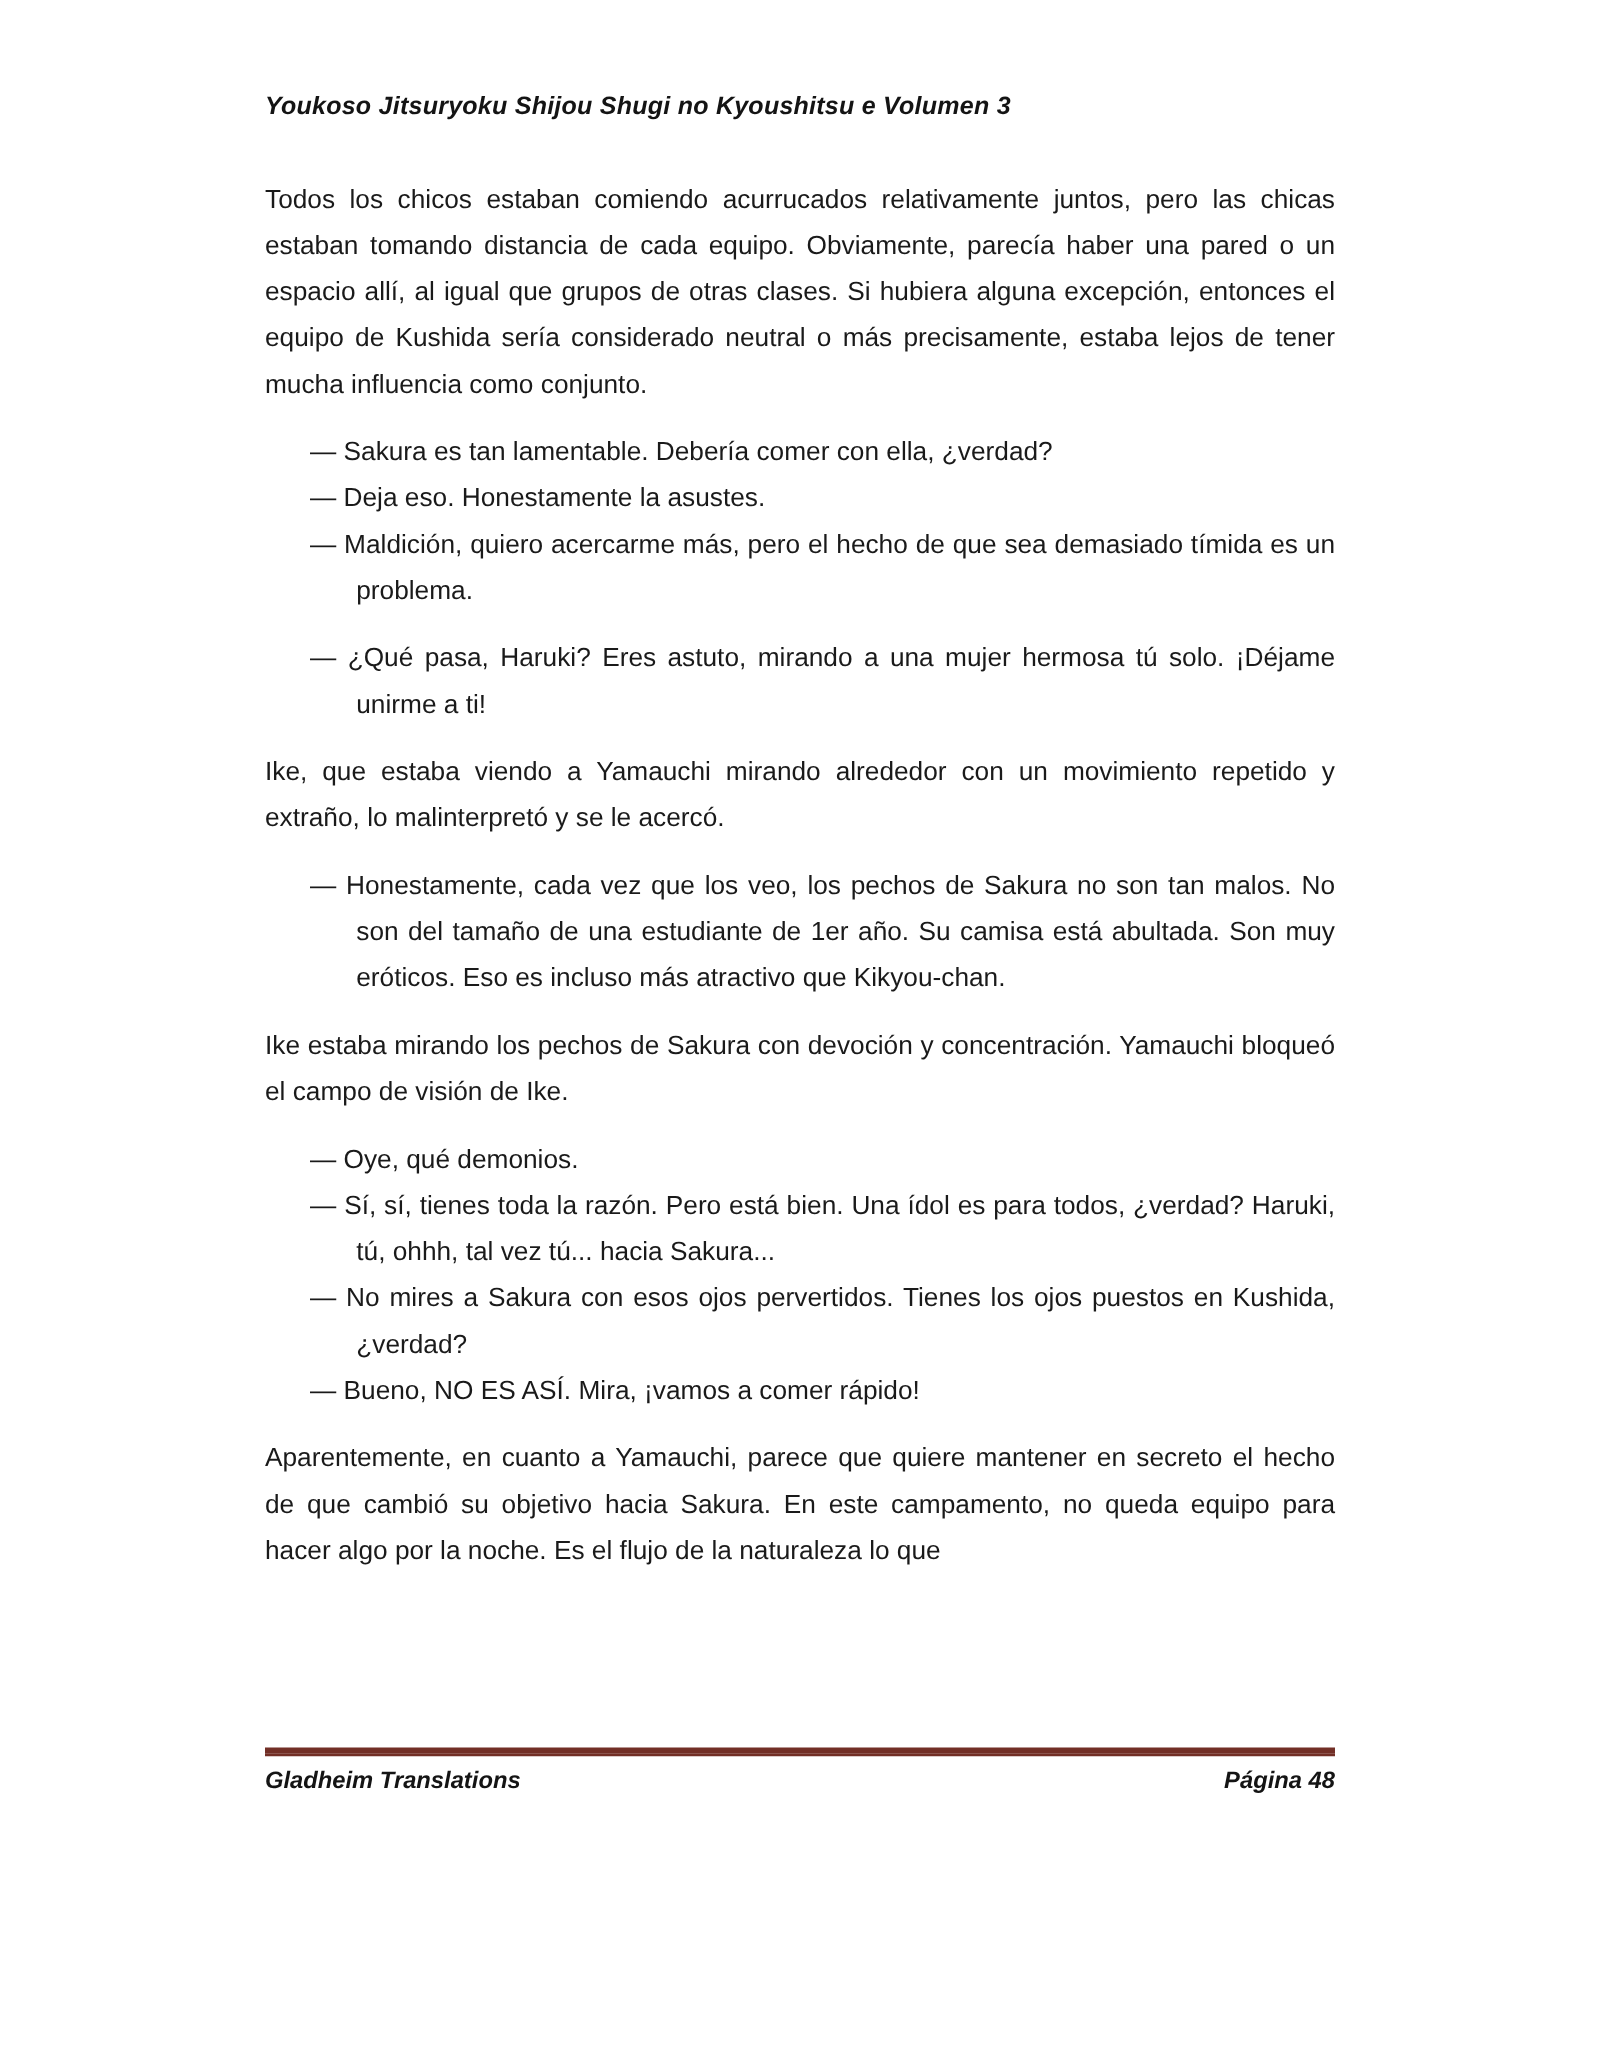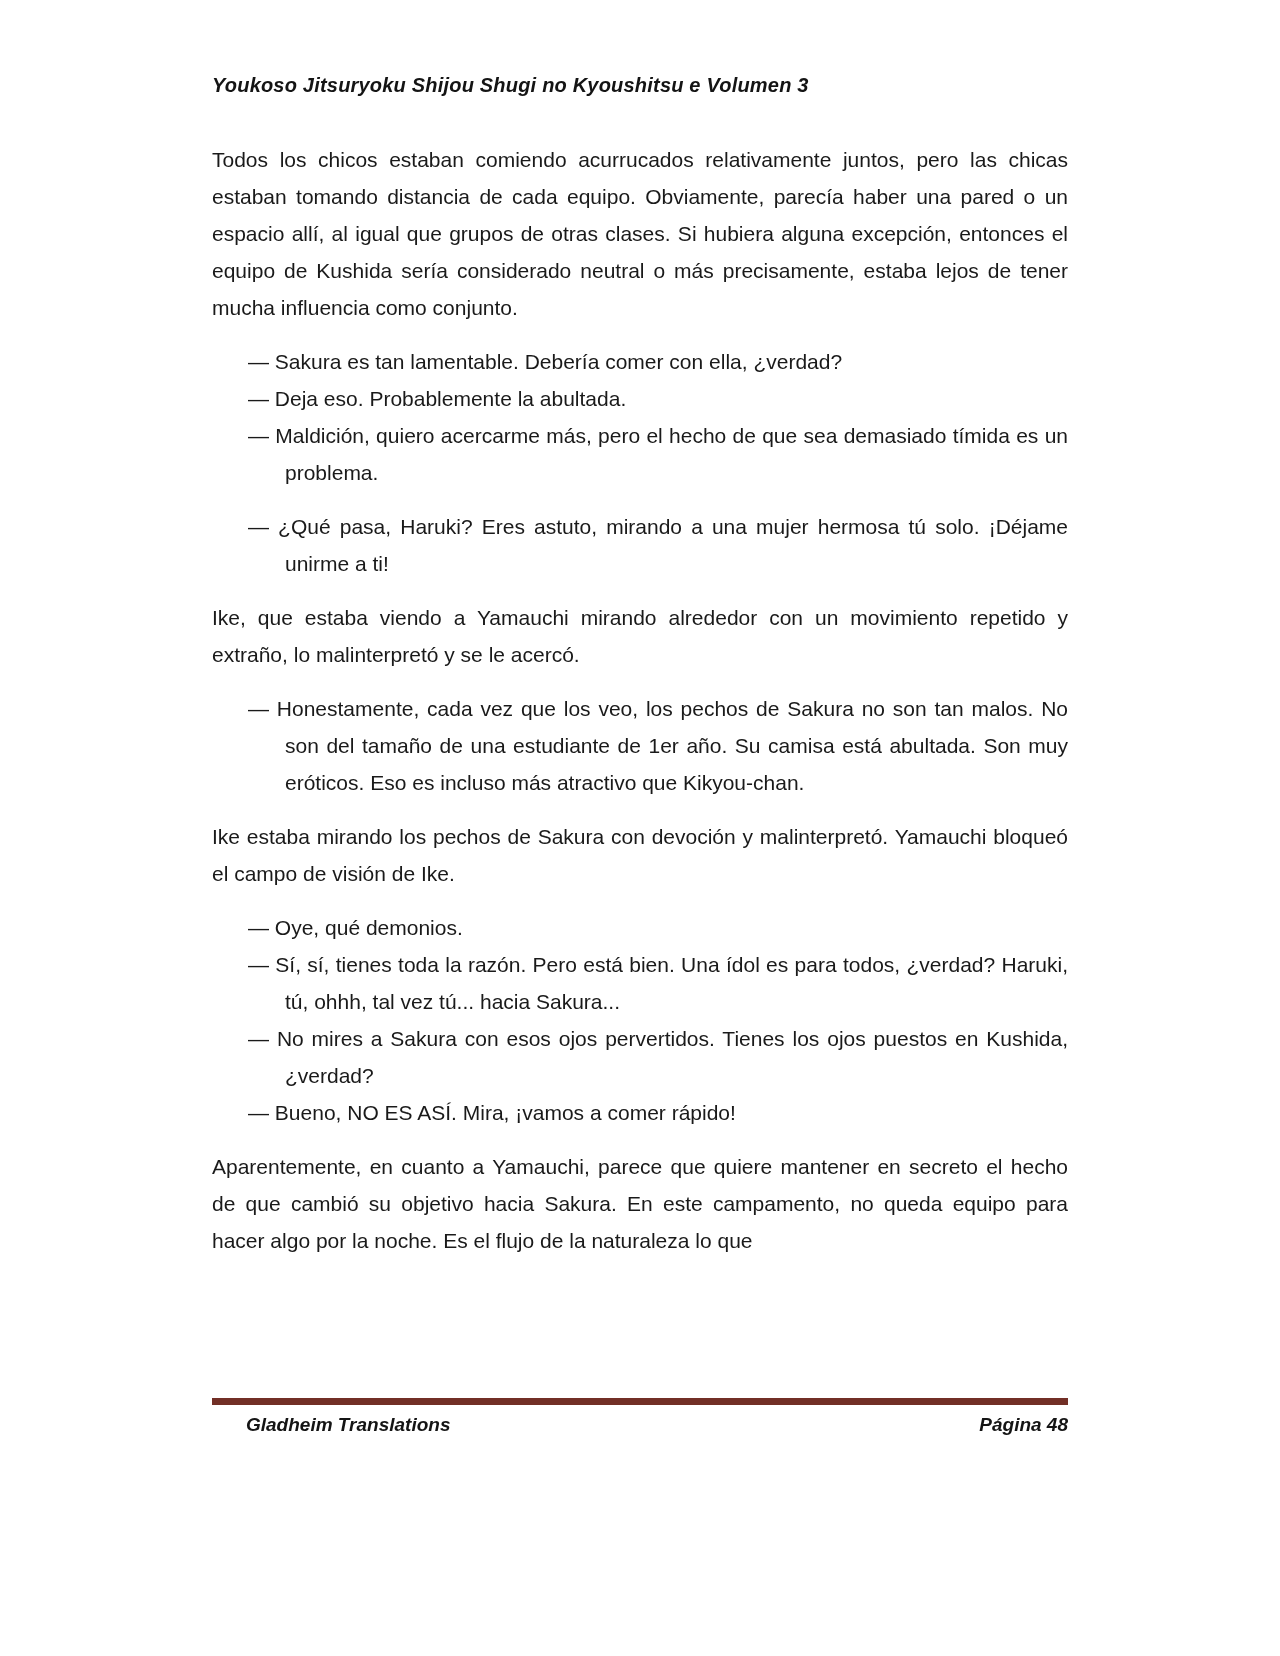--- a/index.html
+++ b/index.html
@@ -54,45 +54,44 @@
   }
   .footer-row {
     margin-top: 9px;
     display: flex;
     justify-content: space-between;
     align-items: flex-start;
     font-size: 19px;
     font-weight: bold;
     font-style: italic;
     color: #141414;
-    margin-left: 34px;
   }
 </style>
 </head>
 <body>
 
 <div class="page">
   <div class="page-inner">
     <div class="doc-header">Youkoso Jitsuryoku Shijou Shugi no Kyoushitsu e Volumen 3</div>
 
     <div class="doc-body">
         <p class="paragraph">Todos los chicos estaban comiendo acurrucados relativamente juntos, pero las chicas estaban tomando distancia de cada equipo. Obviamente, parecía haber una pared o un espacio allí, al igual que grupos de otras clases. Si hubiera alguna excepción, entonces el equipo de Kushida sería considerado neutral o más precisamente, estaba lejos de tener mucha influencia como conjunto.</p>
         <div class="dialogue-block">
           <p class="dialogue-line">— Sakura es tan lamentable. Debería comer con ella, ¿verdad?</p>
-          <p class="dialogue-line">— Deja eso. Probablemente la abultada.</p>
+          <p class="dialogue-line">— Deja eso. Honestamente la asustes.</p>
           <p class="dialogue-line">— Maldición, quiero acercarme más, pero el hecho de que sea demasiado tímida es un problema.</p>
         </div>
         <div class="dialogue-block">
           <p class="dialogue-line">— ¿Qué pasa, Haruki? Eres astuto, mirando a una mujer hermosa tú solo. ¡Déjame unirme a ti!</p>
         </div>
         <p class="paragraph">Ike, que estaba viendo a Yamauchi mirando alrededor con un movimiento repetido y extraño, lo malinterpretó y se le acercó.</p>
         <div class="dialogue-block">
           <p class="dialogue-line">— Honestamente, cada vez que los veo, los pechos de Sakura no son tan malos. No son del tamaño de una estudiante de 1er año. Su camisa está abultada. Son muy eróticos. Eso es incluso más atractivo que Kikyou-chan.</p>
         </div>
-        <p class="paragraph">Ike estaba mirando los pechos de Sakura con devoción y malinterpretó. Yamauchi bloqueó el campo de visión de Ike.</p>
+        <p class="paragraph">Ike estaba mirando los pechos de Sakura con devoción y concentración. Yamauchi bloqueó el campo de visión de Ike.</p>
         <div class="dialogue-block">
           <p class="dialogue-line">— Oye, qué demonios.</p>
           <p class="dialogue-line">— Sí, sí, tienes toda la razón. Pero está bien. Una ídol es para todos, ¿verdad? Haruki, tú, ohhh, tal vez tú... hacia Sakura...</p>
           <p class="dialogue-line">— No mires a Sakura con esos ojos pervertidos. Tienes los ojos puestos en Kushida, ¿verdad?</p>
           <p class="dialogue-line">— Bueno, NO ES ASÍ. Mira, ¡vamos a comer rápido!</p>
         </div>
         <p class="paragraph">Aparentemente, en cuanto a Yamauchi, parece que quiere mantener en secreto el hecho de que cambió su objetivo hacia Sakura. En este campamento, no queda equipo para hacer algo por la noche. Es el flujo de la naturaleza lo que</p>
       </div>
   </div>
 

